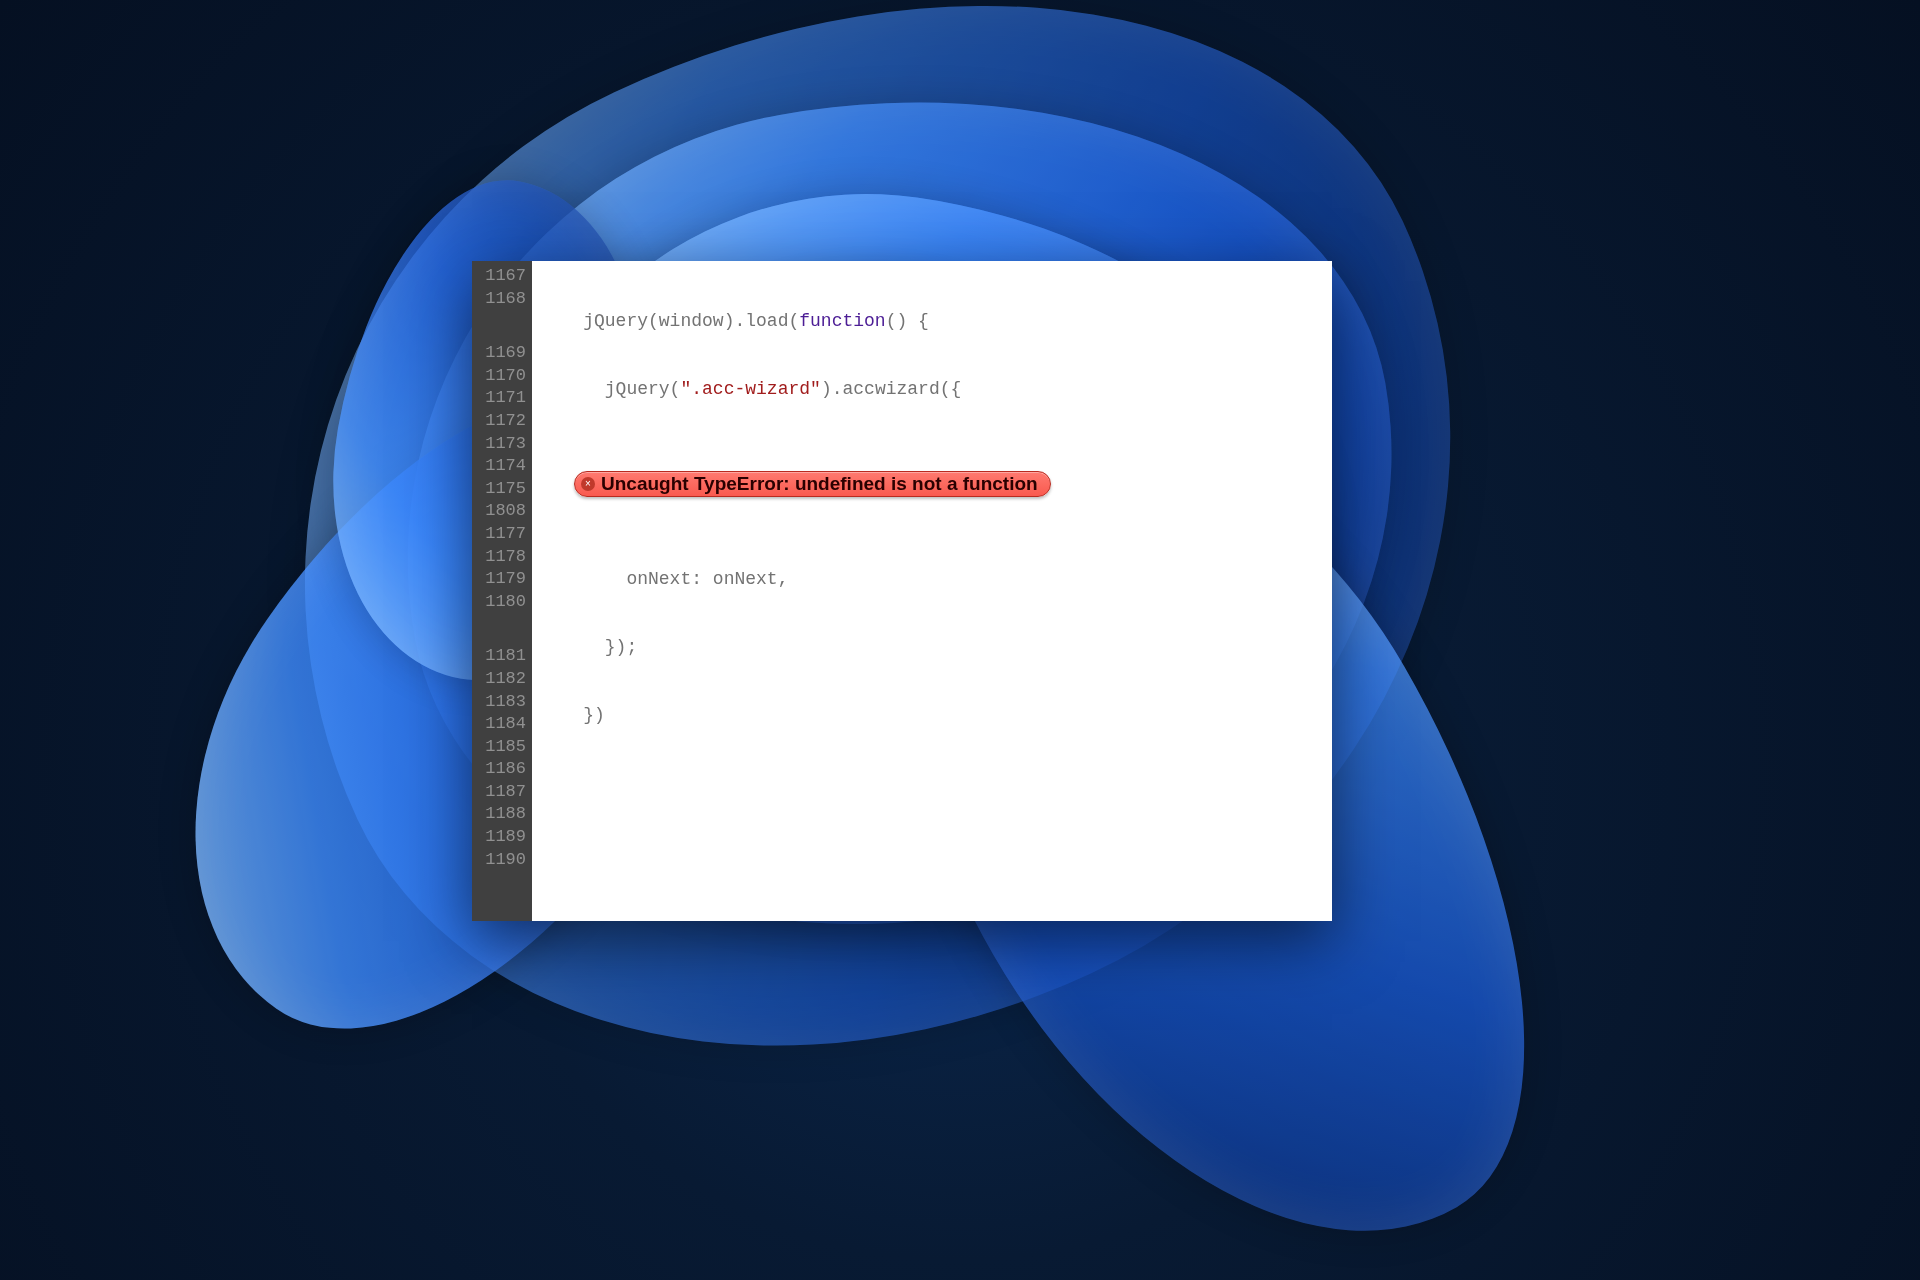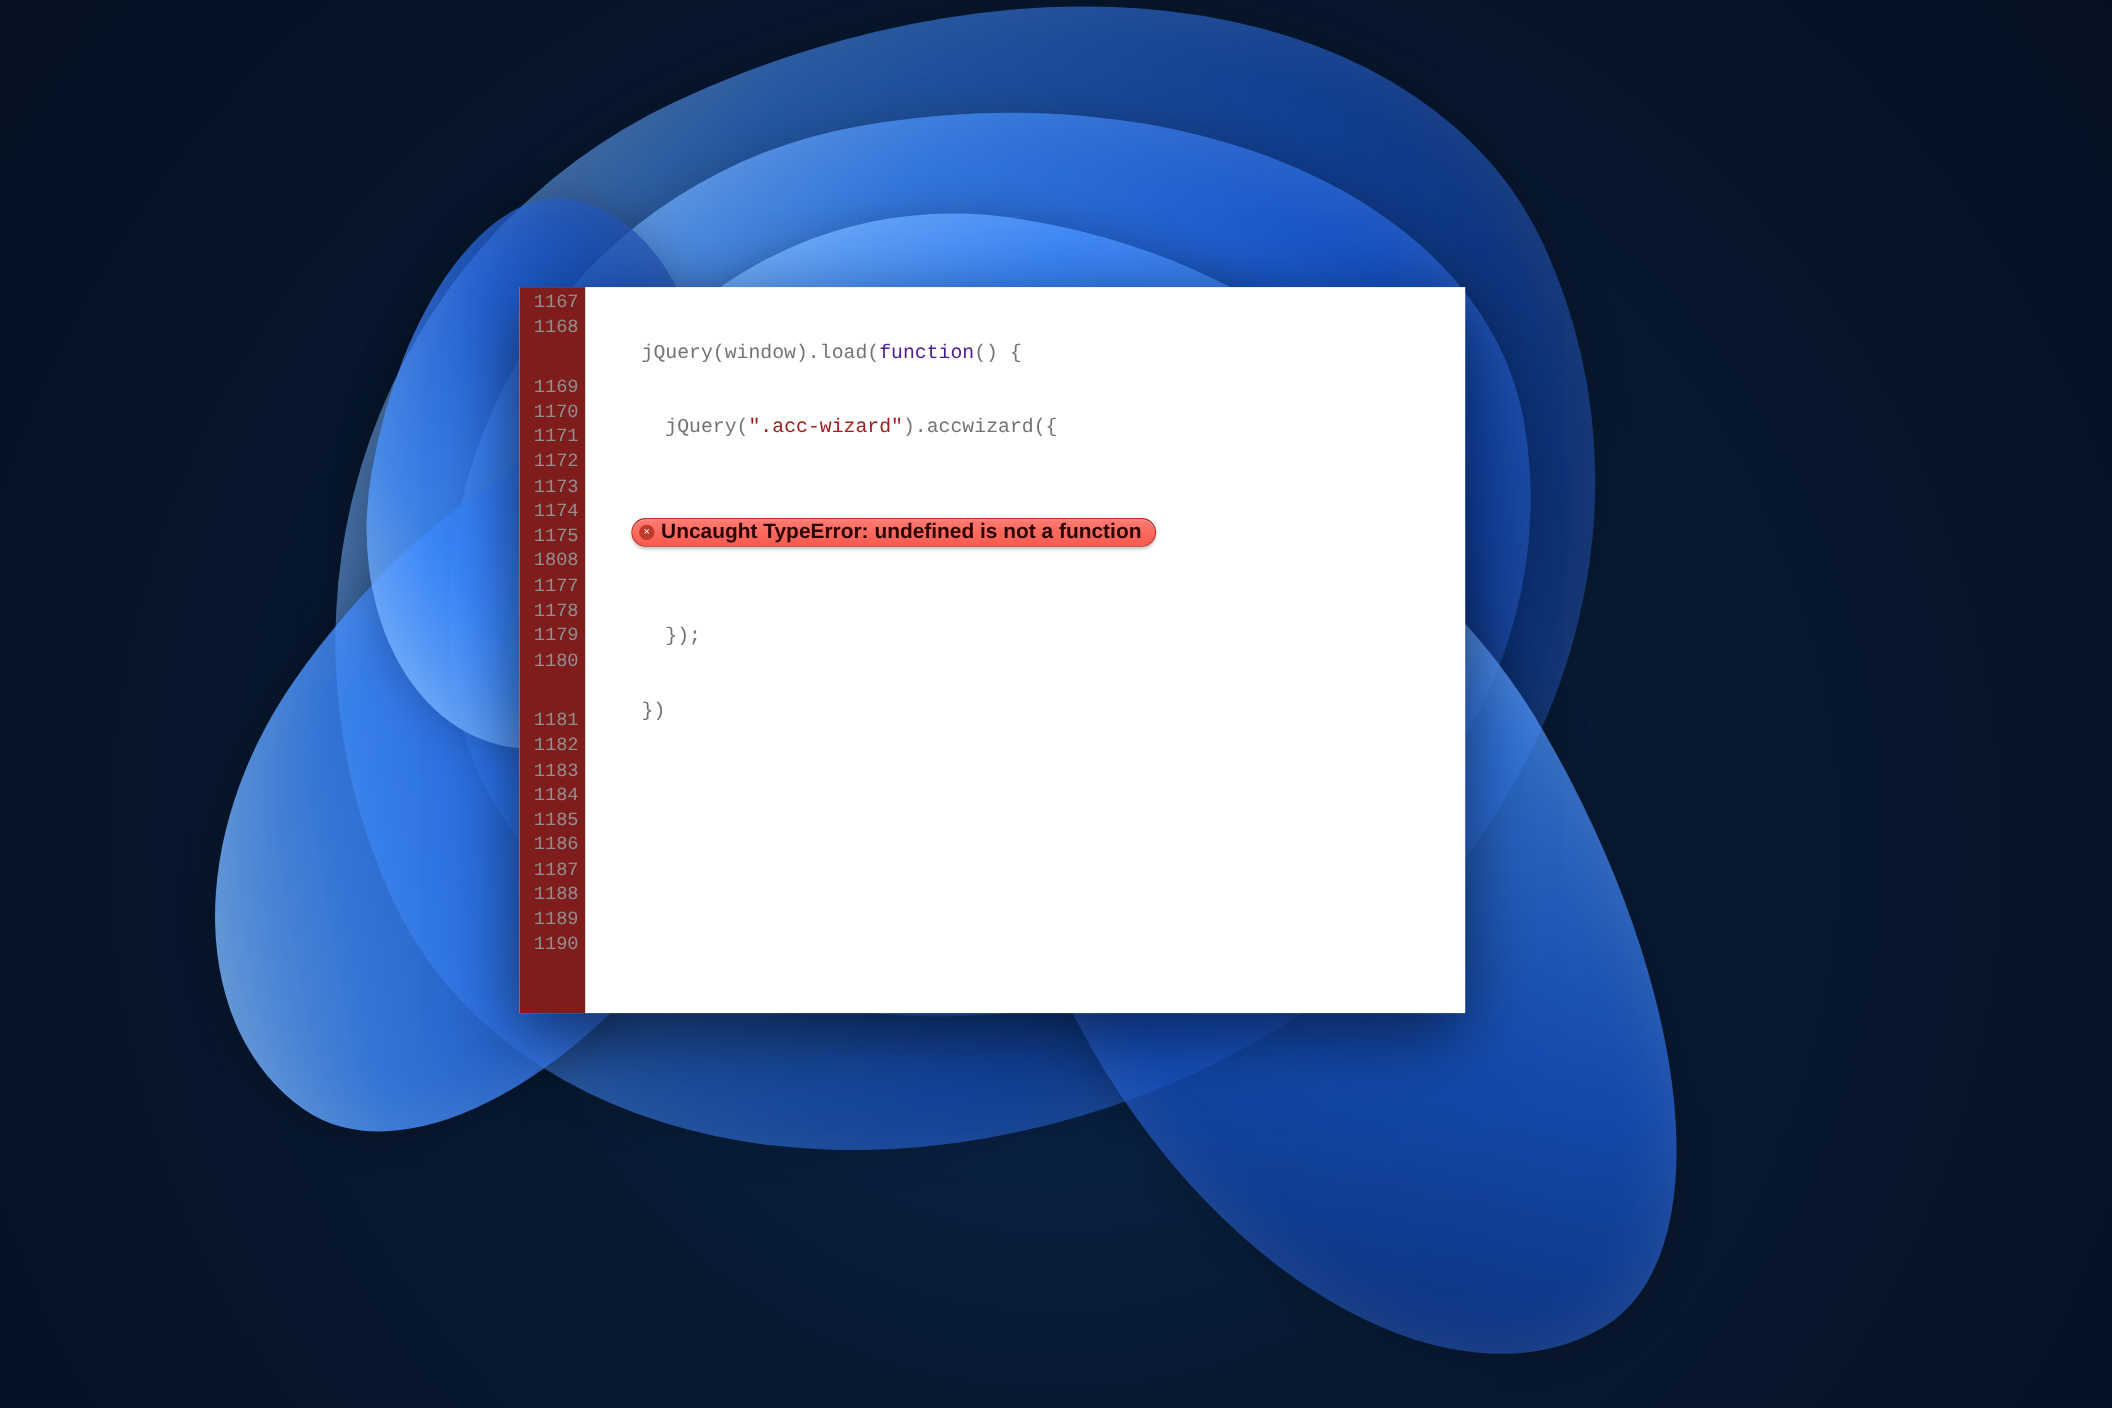--- a/index.html
+++ b/index.html
@@ -42,21 +42,21 @@
     overflow: hidden;
     font-size: 18px;
     line-height: 22.6px;
   }
   .code-area {
     display: flex;
     width: 100%;
     height: 100%;
   }
   .gutter {
-    background: #7f1d1d;
+    background: #404040;
     color: #909090;
     text-align: right;
     padding: 4px 6px 4px 4px;
     user-select: none;
     min-width: 50px;
     font-size: 17px;
   }
   .gutter .ln {
     height: 22.6px;
   }
@@ -164,20 +164,21 @@
         <div class="line"><span class="tok-plain">    jQuery(window).load(</span><span class="tok-kw">function</span><span class="tok-plain">() {</span></div>
         <div class="line"><span class="tok-plain">      jQuery(</span><span class="tok-str">".acc-wizard"</span><span class="tok-plain">).accwizard({</span></div>
 
         <div class="error-row">
           <span class="error-badge">
             <span class="x">×</span>
             <span class="msg">Uncaught TypeError: undefined is not a function</span>
           </span>
         </div>
 
+        <div class="line"><span class="tok-plain">        onNext: onNext,</span></div>
         <div class="line"><span class="tok-plain">      });</span></div>
         <div class="line"><span class="tok-plain">    })</span></div>
         <div class="line"><span class="tok-plain"></span></div>
         
         
         
         
         
         
 

